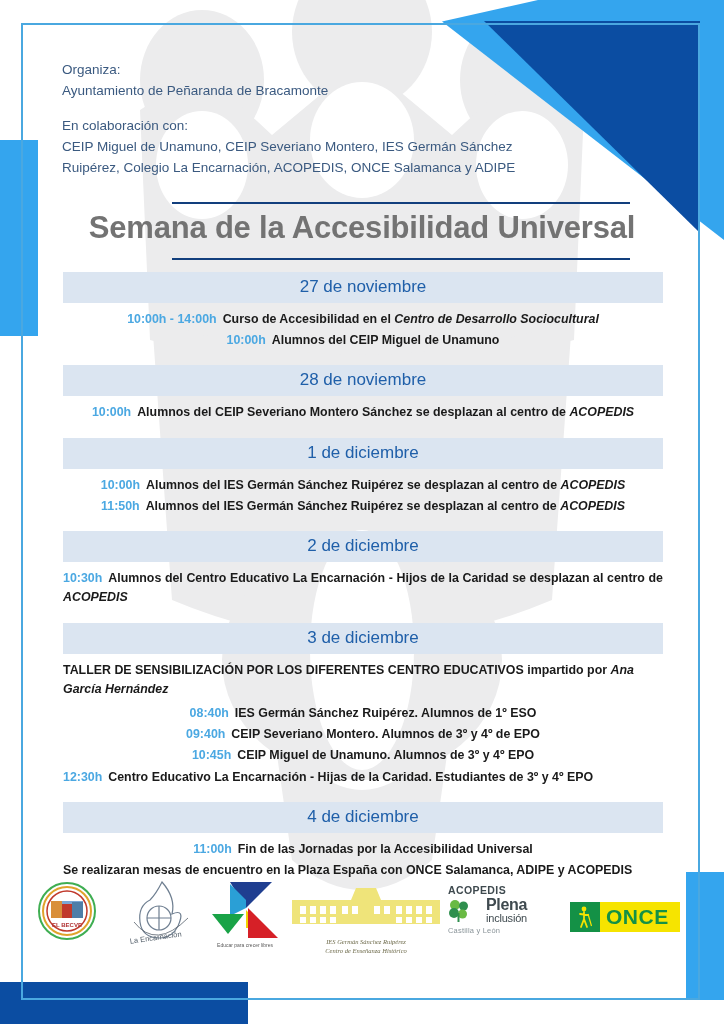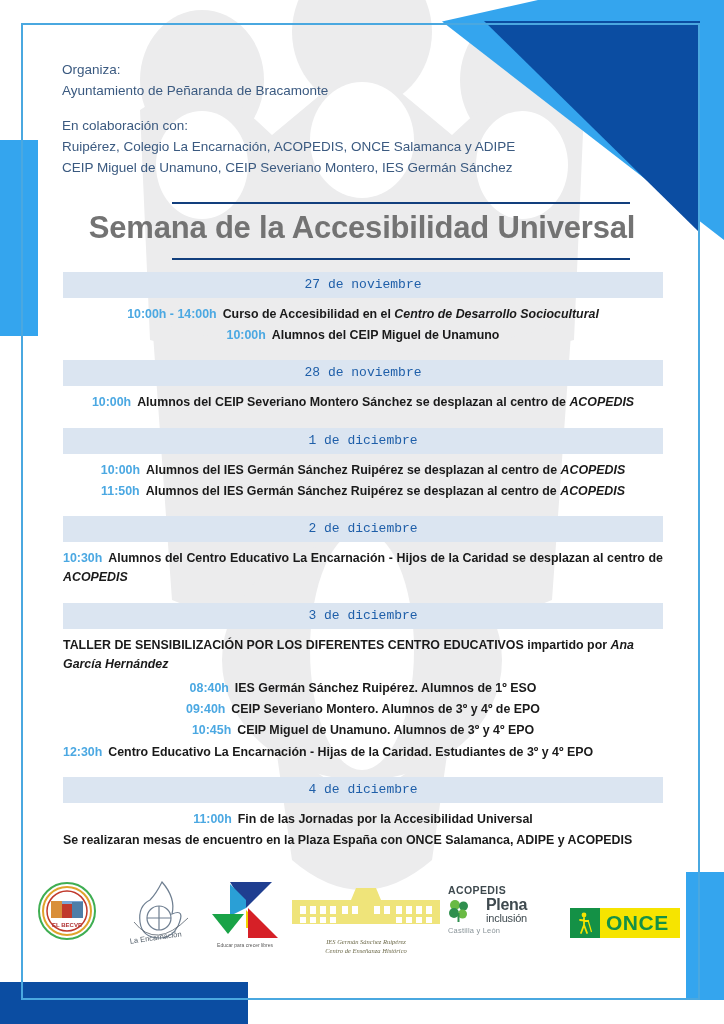--- a/index.html
+++ b/index.html
@@ -116,22 +116,22 @@
   .schedule {
     position: absolute;
     left: 63px; top: 272px;
     width: 600px;
   }
 
   .date-band {
     background: #dbe5f1;
     text-align: center;
     color: #1f5fa9;
-    font-family: Liberation Mono, monospace;
-    font-size: 13px;
+    font-family: Liberation Sans, sans-serif;
+    font-size: 17px;
     padding: 5px 0 6px 0;
     margin-bottom: 7px;
   }
 
   .entry {
     font-size: 12.4px;
     font-weight: bold;
     color: #1a1a1a;
     line-height: 1.55;
     margin: 0 0 2px 0;
@@ -162,21 +162,21 @@
     width: 664px;
     height: 86px;
   }
   .logo { position: absolute; }
 
   .logo-elbecve { left: 8px; top: 4px; width: 58px; height: 58px; }
   .logo-encarnacion { left: 96px; top: 0px; width: 72px; height: 66px; }
   .logo-adipe { left: 170px; top: 0px; width: 90px; height: 72px; }
   .logo-ies { left: 256px; top: 8px; width: 160px; height: 62px; }
   .logo-acopedis { left: 418px; top: 6px; width: 110px; height: 62px; }
-  .logo-once { left: 540px; top: 30px; width: 110px; height: 30px; }
+  .logo-once { left: 540px; top: 24px; width: 110px; height: 30px; }
 
   .acopedis-title {
     font-size: 10.5px;
     font-weight: bold;
     color: #3f4a4f;
     letter-spacing: 0.4px;
   }
   .acopedis-row { display: flex; align-items: center; gap: 16px; margin-top: 1px; }
   .plena-text { line-height: 1; }
   .plena-main {
@@ -256,22 +256,22 @@
   <div class="deco block-bottomright"></div>
   <div class="frame"></div>
 
   <div class="content">
 
     <div class="header-block">
       <div>Organiza:</div>
       <div>Ayuntamiento de Peñaranda de Bracamonte</div>
       <div class="gap"></div>
       <div>En colaboración con:</div>
+      <div>CEIP Miguel de Unamuno, CEIP Severiano Montero, IES Germán Sánchez</div>
       <div>Ruipérez, Colegio La Encarnación, ACOPEDIS, ONCE Salamanca y ADIPE</div>
-      <div>CEIP Miguel de Unamuno, CEIP Severiano Montero, IES Germán Sánchez</div>
     </div>
 
     <div class="title-rule top"></div>
     <div class="poster-title">Semana de la Accesibilidad Universal</div>
     <div class="title-rule bottom"></div>
 
     <div class="schedule" id="schedule">
         <div class="date-band">27 de noviembre</div>
         <div class="entry"><span class="time">10:00h - 14:00h</span><span>Curso de Accesibilidad en el </span><em>Centro de Desarrollo Sociocultural</em></div>
         <div class="entry"><span class="time">10:00h</span><span>Alumnos del CEIP Miguel de Unamuno</span></div>

